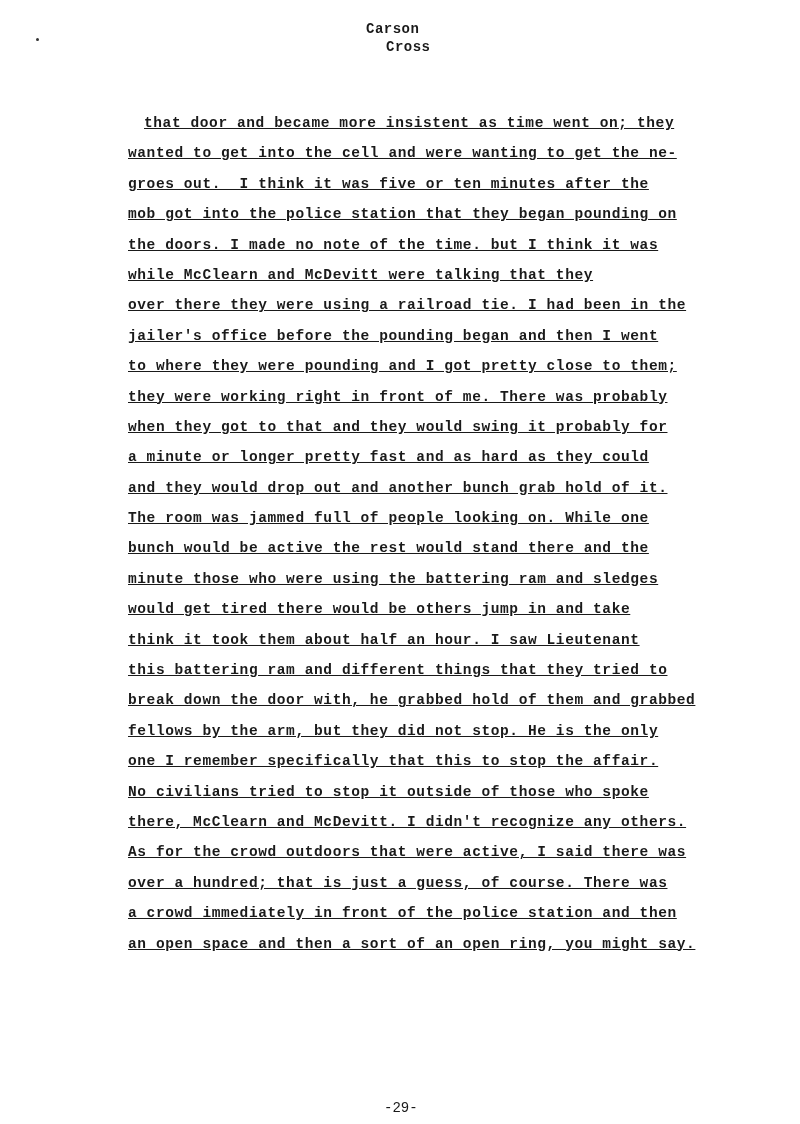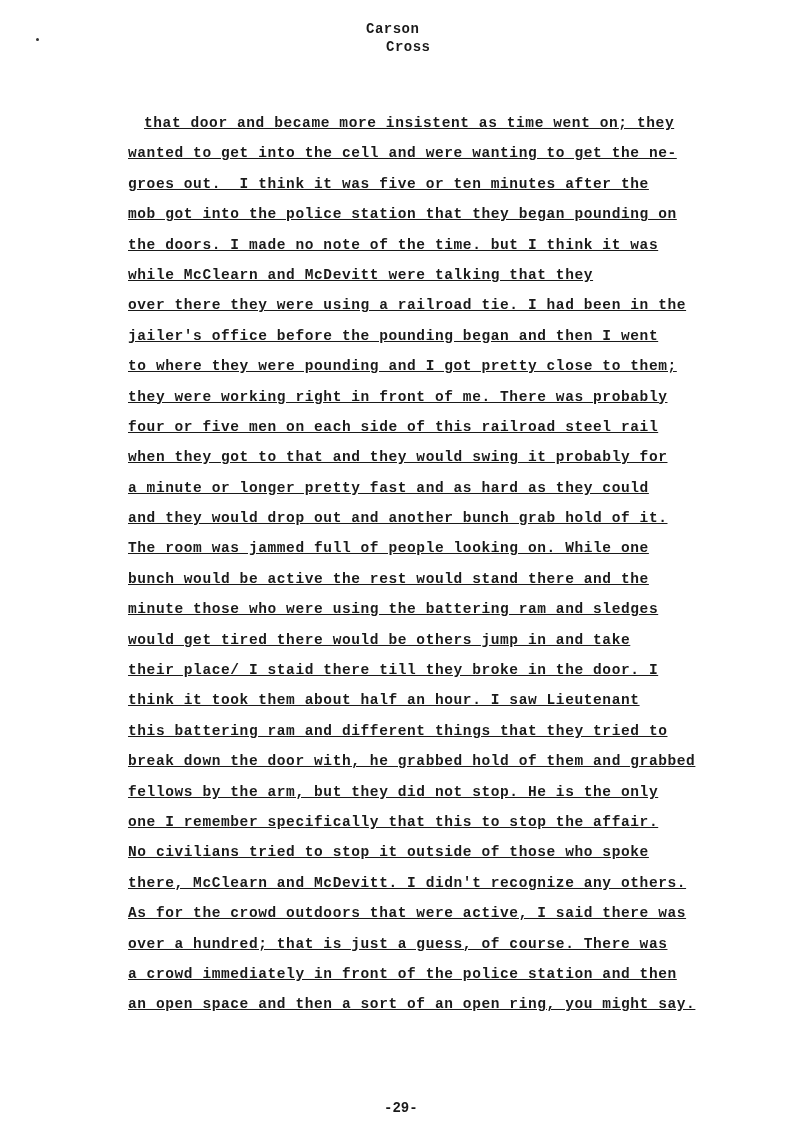--- a/index.html
+++ b/index.html
@@ -59,21 +59,21 @@
     text-decoration: underline;
   }
   .body-text .line.first {
     padding-left: 16px;
   }
   .page-number {
     position: absolute;
     left: 384px;
     top: 1100px;
     font-size: 14px;
-    font-weight: bold;
+    font-weight: normal;
   }
 </style>
 </head>
 <body>
 
 <div class="page">
   <div class="stray-mark"></div>
 
   <div class="header">
     <div>Carson</div>
@@ -84,29 +84,27 @@
     <div class="line first">that door and became more insistent as time went on; they</div>
     <div class="line">wanted to get into the cell and were wanting to get the ne-</div>
     <div class="line">groes out.  I think it was five or ten minutes after the</div>
     <div class="line">mob got into the police station that they began pounding on</div>
     <div class="line">the doors. I made no note of the time. but I think it was</div>
     <div class="line">while McClearn and McDevitt were talking that they</div>
     <div class="line">over there they were using a railroad tie. I had been in the</div>
     <div class="line">jailer's office before the pounding began and then I went</div>
     <div class="line">to where they were pounding and I got pretty close to them;</div>
     <div class="line">they were working right in front of me. There was probably</div>
-    <div class="line">four or five men on each side of this railroad steel rail</div>
     <div class="line">when they got to that and they would swing it probably for</div>
     <div class="line">a minute or longer pretty fast and as hard as they could</div>
     <div class="line">and they would drop out and another bunch grab hold of it.</div>
     <div class="line">The room was jammed full of people looking on. While one</div>
     <div class="line">bunch would be active the rest would stand there and the</div>
     <div class="line">minute those who were using the battering ram and sledges</div>
     <div class="line">would get tired there would be others jump in and take</div>
-    <div class="line">their place/ I staid there till they broke in the door. I</div>
     <div class="line">think it took them about half an hour. I saw Lieutenant</div>
     <div class="line">this battering ram and different things that they tried to</div>
     <div class="line">break down the door with, he grabbed hold of them and grabbed</div>
     <div class="line">fellows by the arm, but they did not stop. He is the only</div>
     <div class="line">one I remember specifically that this to stop the affair.</div>
     <div class="line">No civilians tried to stop it outside of those who spoke</div>
     <div class="line">there, McClearn and McDevitt. I didn't recognize any others.</div>
     <div class="line">As for the crowd outdoors that were active, I said there was</div>
     <div class="line">over a hundred; that is just a guess, of course. There was</div>
     <div class="line">a crowd immediately in front of the police station and then</div>

